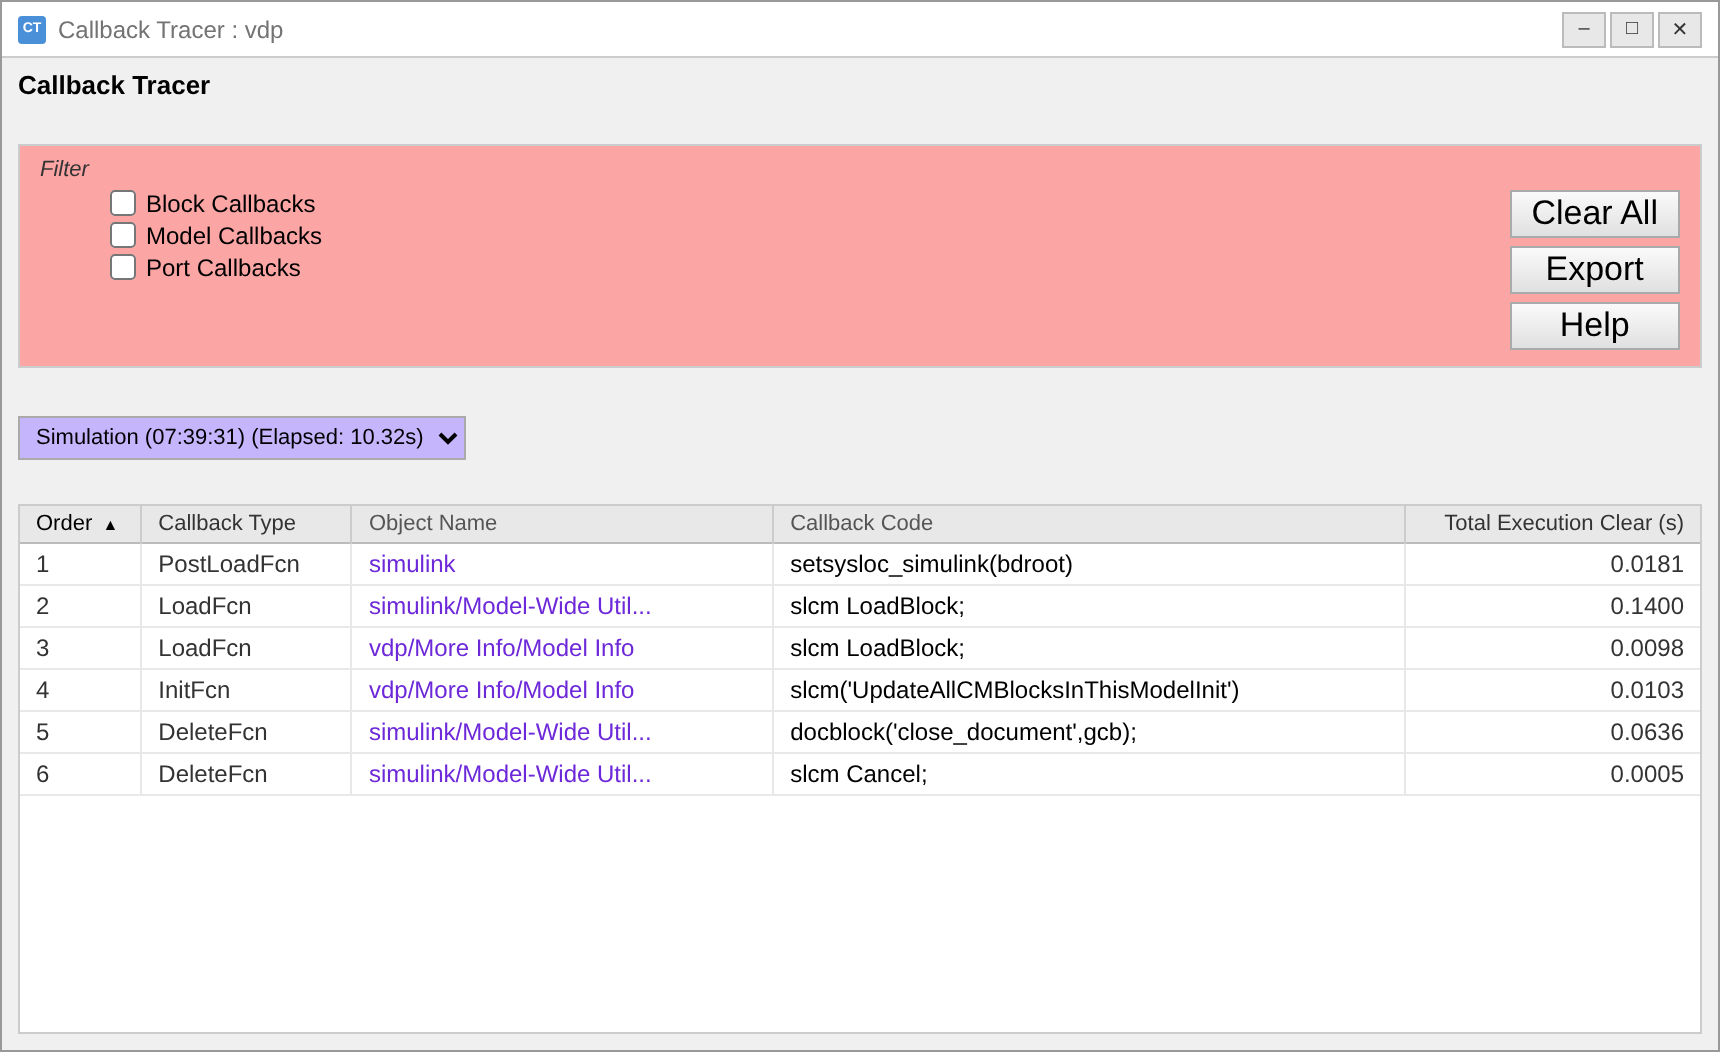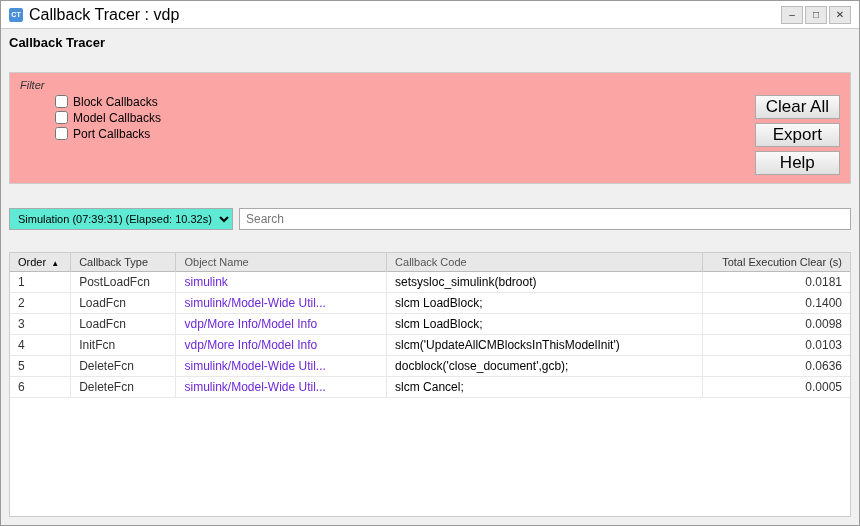--- a/index.html
+++ b/index.html
@@ -39,22 +39,22 @@
       height: 14px;
       background: #4a90d9;
       border-radius: 2px;
       display: flex;
       align-items: center;
       justify-content: center;
       color: white;
       font-size: 8px;
     }
     .title-bar-title {
-      font-size: 16px;
-      color: #000000;
+      font-size: 12px;
+      color: #737373;
     }
     .title-bar-controls {
       display: flex;
       gap: 2px;
     }
     .title-btn {
       width: 22px;
       height: 18px;
       background: #e8e8e8;
       border: 1px solid #bbb;
@@ -136,21 +136,21 @@
       display: flex;
       align-items: center;
       gap: 6px;
       margin-bottom: 4px;
       flex-shrink: 0;
     }
     .sim-select {
       height: 22px;
       font-size: 11px;
       border: 1px solid #aaa;
-      background: #5eead4;
+      background: #c4b5fd;
       padding: 0 4px;
       min-width: 220px;
       cursor: pointer;
     }
     .search-box {
       flex: 1;
       height: 22px;
       font-size: 12px;
       border: 1px solid #aaa;
       padding: 0 6px;
@@ -253,21 +253,20 @@
         <div class="buttons-col">
           <button class="btn">Clear All</button>
           <button class="btn">Export</button>
           <button class="btn">Help</button>
         </div>
       </div>
     </div>
 
     <div class="simulation-bar">
       <select class="sim-select"><option>Simulation (07:39:31) (Elapsed: 10.32s)</option></select>
-      <input type="text" class="search-box" placeholder="Search" style="">
     </div>
 
     <div class="table-container">
       <table>
         <thead>
           <tr>
             <th class="col-order sorted">Order <span class="sort-arrow">▲</span></th>
             <th class="col-cbtype">Callback Type</th>
             <th class="col-objname">Object Name</th>
             <th class="col-code">Callback Code</th>

